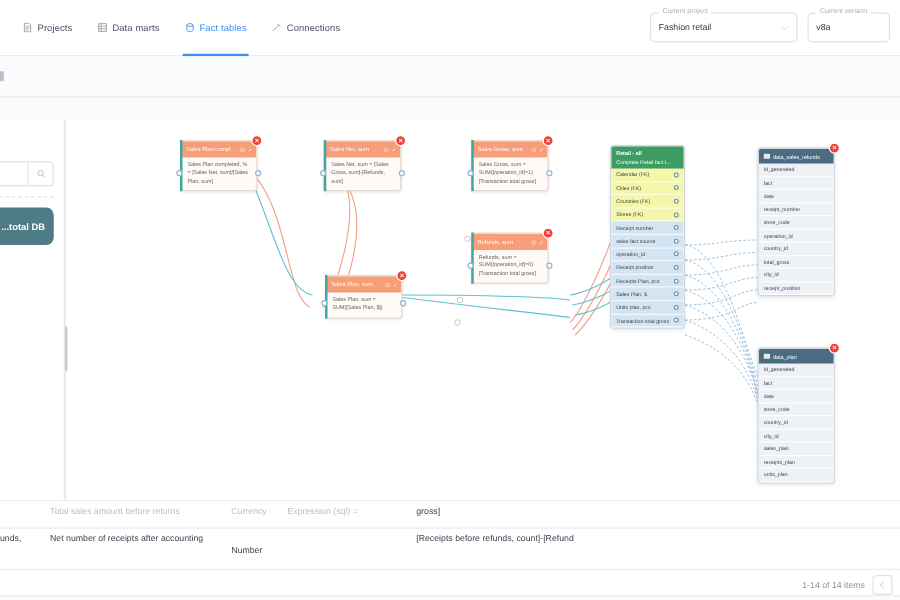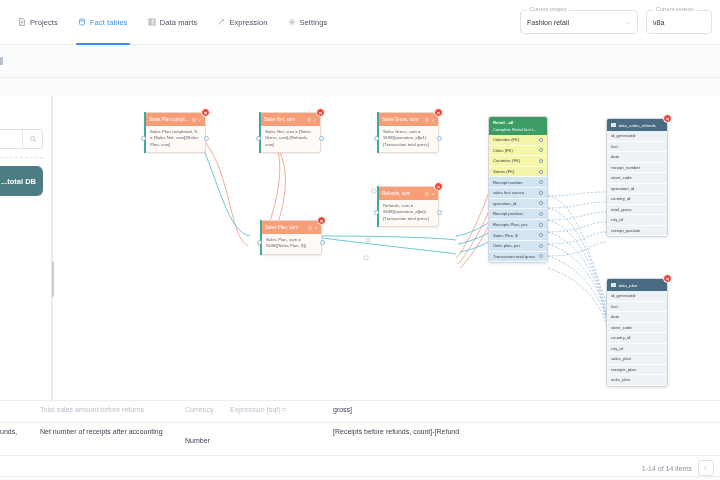--- a/index.html
+++ b/index.html
@@ -189,58 +189,49 @@
         <span class="nav-ico">
             <svg viewBox="0 0 16 16">
               <path d="M3 1h7l3 3v11H3z" fill="none" stroke="#8d939f" stroke-width="1.4"></path>
               <path d="M5 6h6M5 9h6M5 12h4" stroke="#8d939f" stroke-width="1.2"></path>
             </svg>
           </span>
         <span>Projects</span>
       </div>
 
 
+      <div class="nav-item">
+        <span class="nav-ico">
+            <svg viewBox="0 0 16 16">
+              <rect x="2" y="2" width="12" height="12" fill="none" stroke="#8d939f" stroke-width="1.4"></rect>
+              <path d="M2 6h12M2 10h12M6 2v12" stroke="#8d939f" stroke-width="1.1"></path>
+            </svg>
+          </span>
+        <span>Data marts</span>
+      </div>
+
       <div class="nav-item active">
         <span class="nav-ico">
             <svg viewBox="0 0 16 16">
               <ellipse cx="8" cy="4" rx="5" ry="2.2" fill="none" stroke="#3b8ff0" stroke-width="1.4"></ellipse>
               <path d="M3 4v8c0 1.2 2.2 2.2 5 2.2s5-1 5-2.2V4" fill="none" stroke="#3b8ff0" stroke-width="1.4"></path>
             </svg>
           </span>
         <span>Fact tables</span>
       </div>
 
       <div class="nav-item">
         <span class="nav-ico">
             <svg viewBox="0 0 16 16">
-              <rect x="2" y="2" width="12" height="12" fill="none" stroke="#8d939f" stroke-width="1.4"></rect>
-              <path d="M2 6h12M2 10h12M6 2v12" stroke="#8d939f" stroke-width="1.1"></path>
-            </svg>
-          </span>
-        <span>Data marts</span>
-      </div>
-
-      <div class="nav-item">
-        <span class="nav-ico">
-            <svg viewBox="0 0 16 16">
               <path d="M3 13L12 4M10 2l4 4" stroke="#8d939f" stroke-width="1.5" fill="none"></path>
             </svg>
           </span>
-        <span>Expression</span>
-      </div>
-
-      <div class="nav-item">
-        <span class="nav-ico">
-            <svg viewBox="0 0 16 16">
-              <circle cx="8" cy="8" r="2.6" fill="none" stroke="#8d939f" stroke-width="1.4"></circle>
-              <path d="M8 1v2.2M8 12.8V15M1 8h2.2M12.8 8H15M3.2 3.2l1.6 1.6M11.2 11.2l1.6 1.6M12.8 3.2l-1.6 1.6M4.8 11.2l-1.6 1.6" stroke="#8d939f" stroke-width="1.2"></path>
-            </svg>
-          </span>
-        <span>Settings</span>
-      </div>
+        <span>Connections</span>
+      </div>
+
     </div>
 
     <div class="selectors">
       <div class="field proj">
         <span class="lbl">Current project</span>
         <span class="val">Fashion retail</span>
         <span class="chev">
             <svg viewBox="0 0 16 16">
               <path d="M3 6l5 5 5-5" fill="none" stroke="#9aa0ac" stroke-width="1.6"></path>
             </svg>

